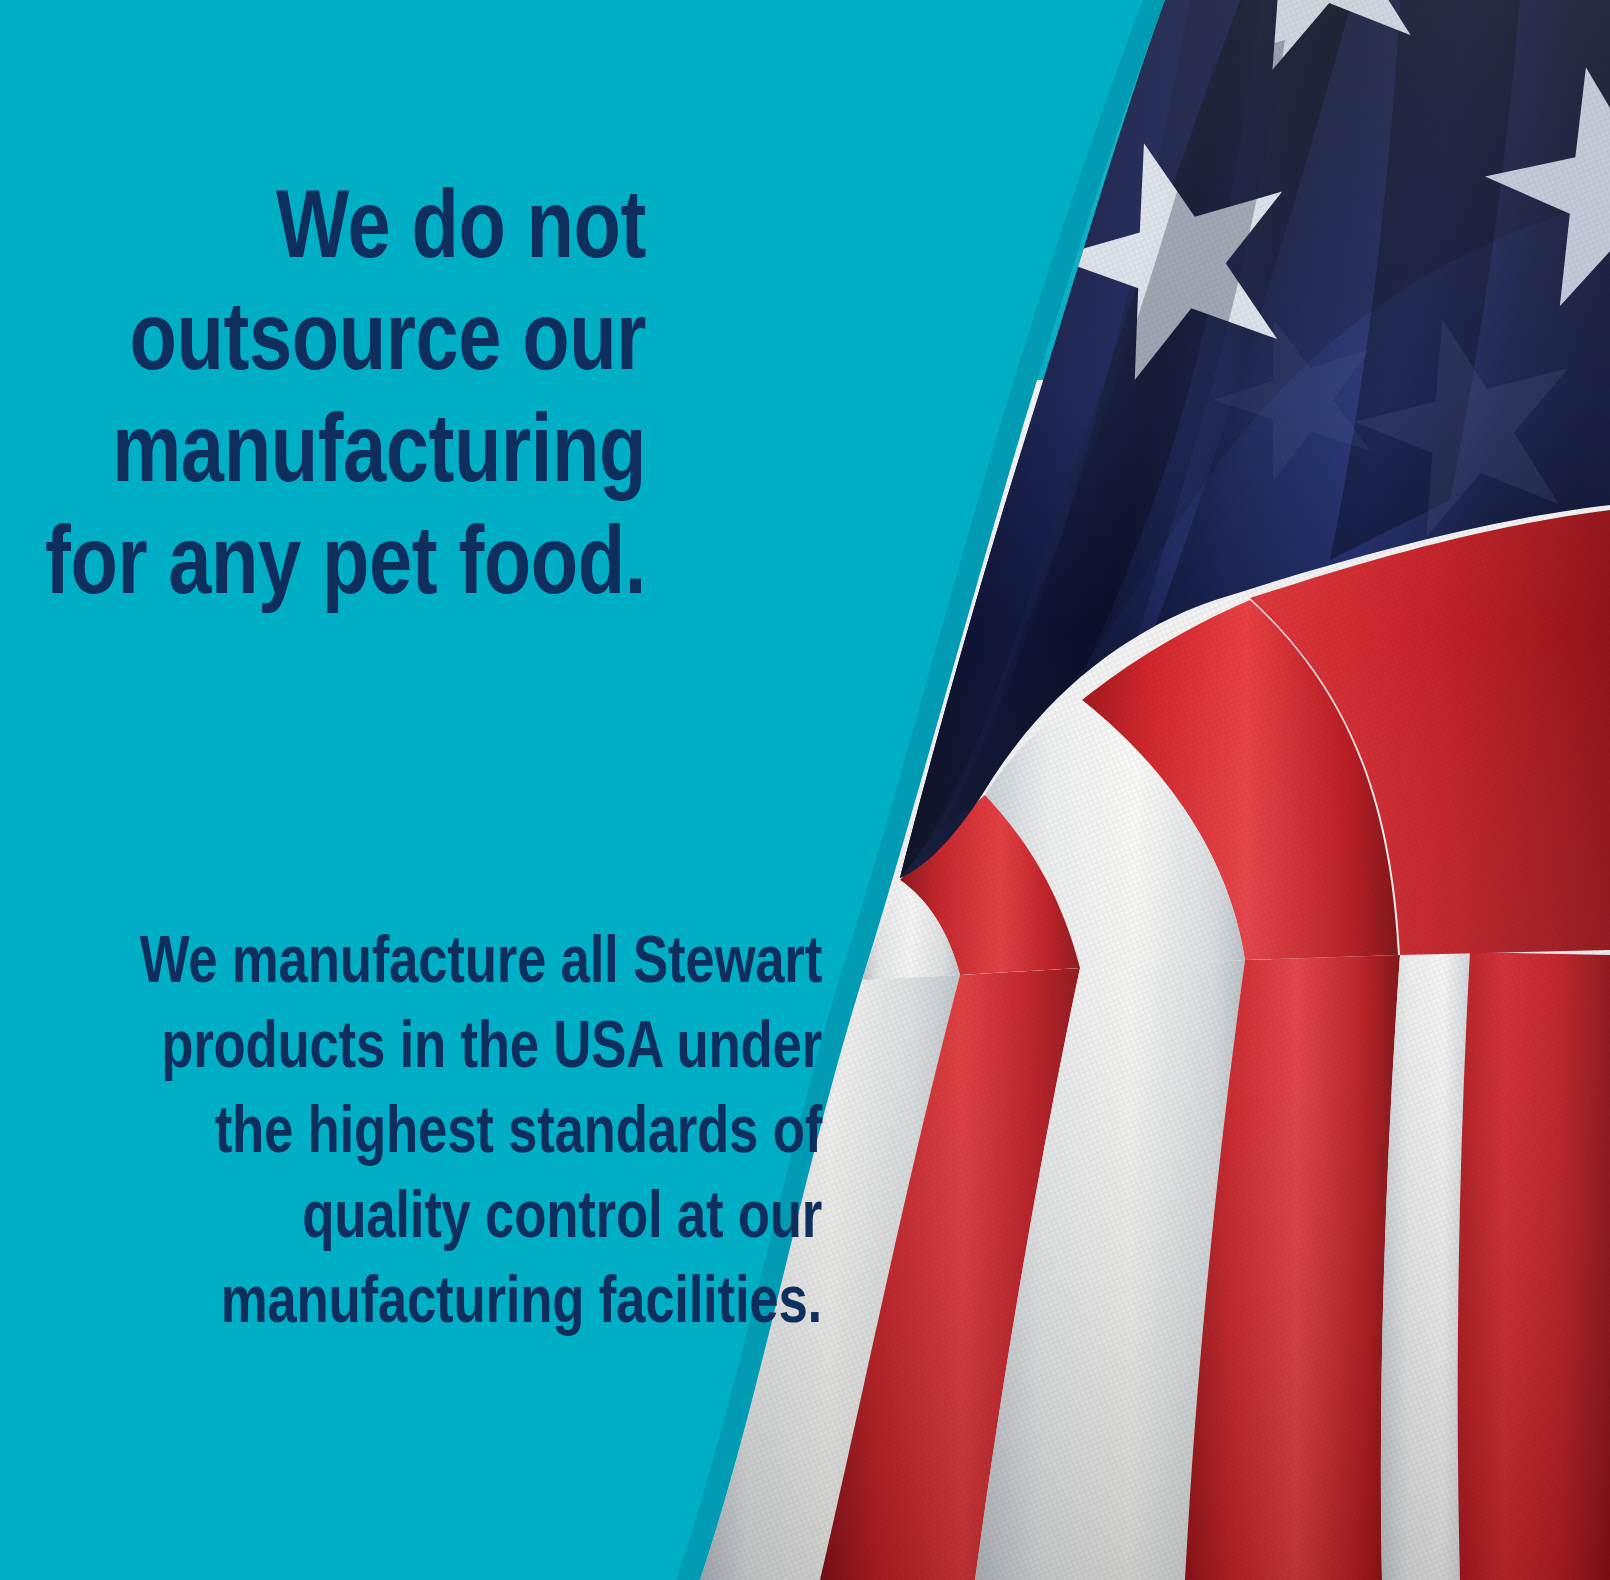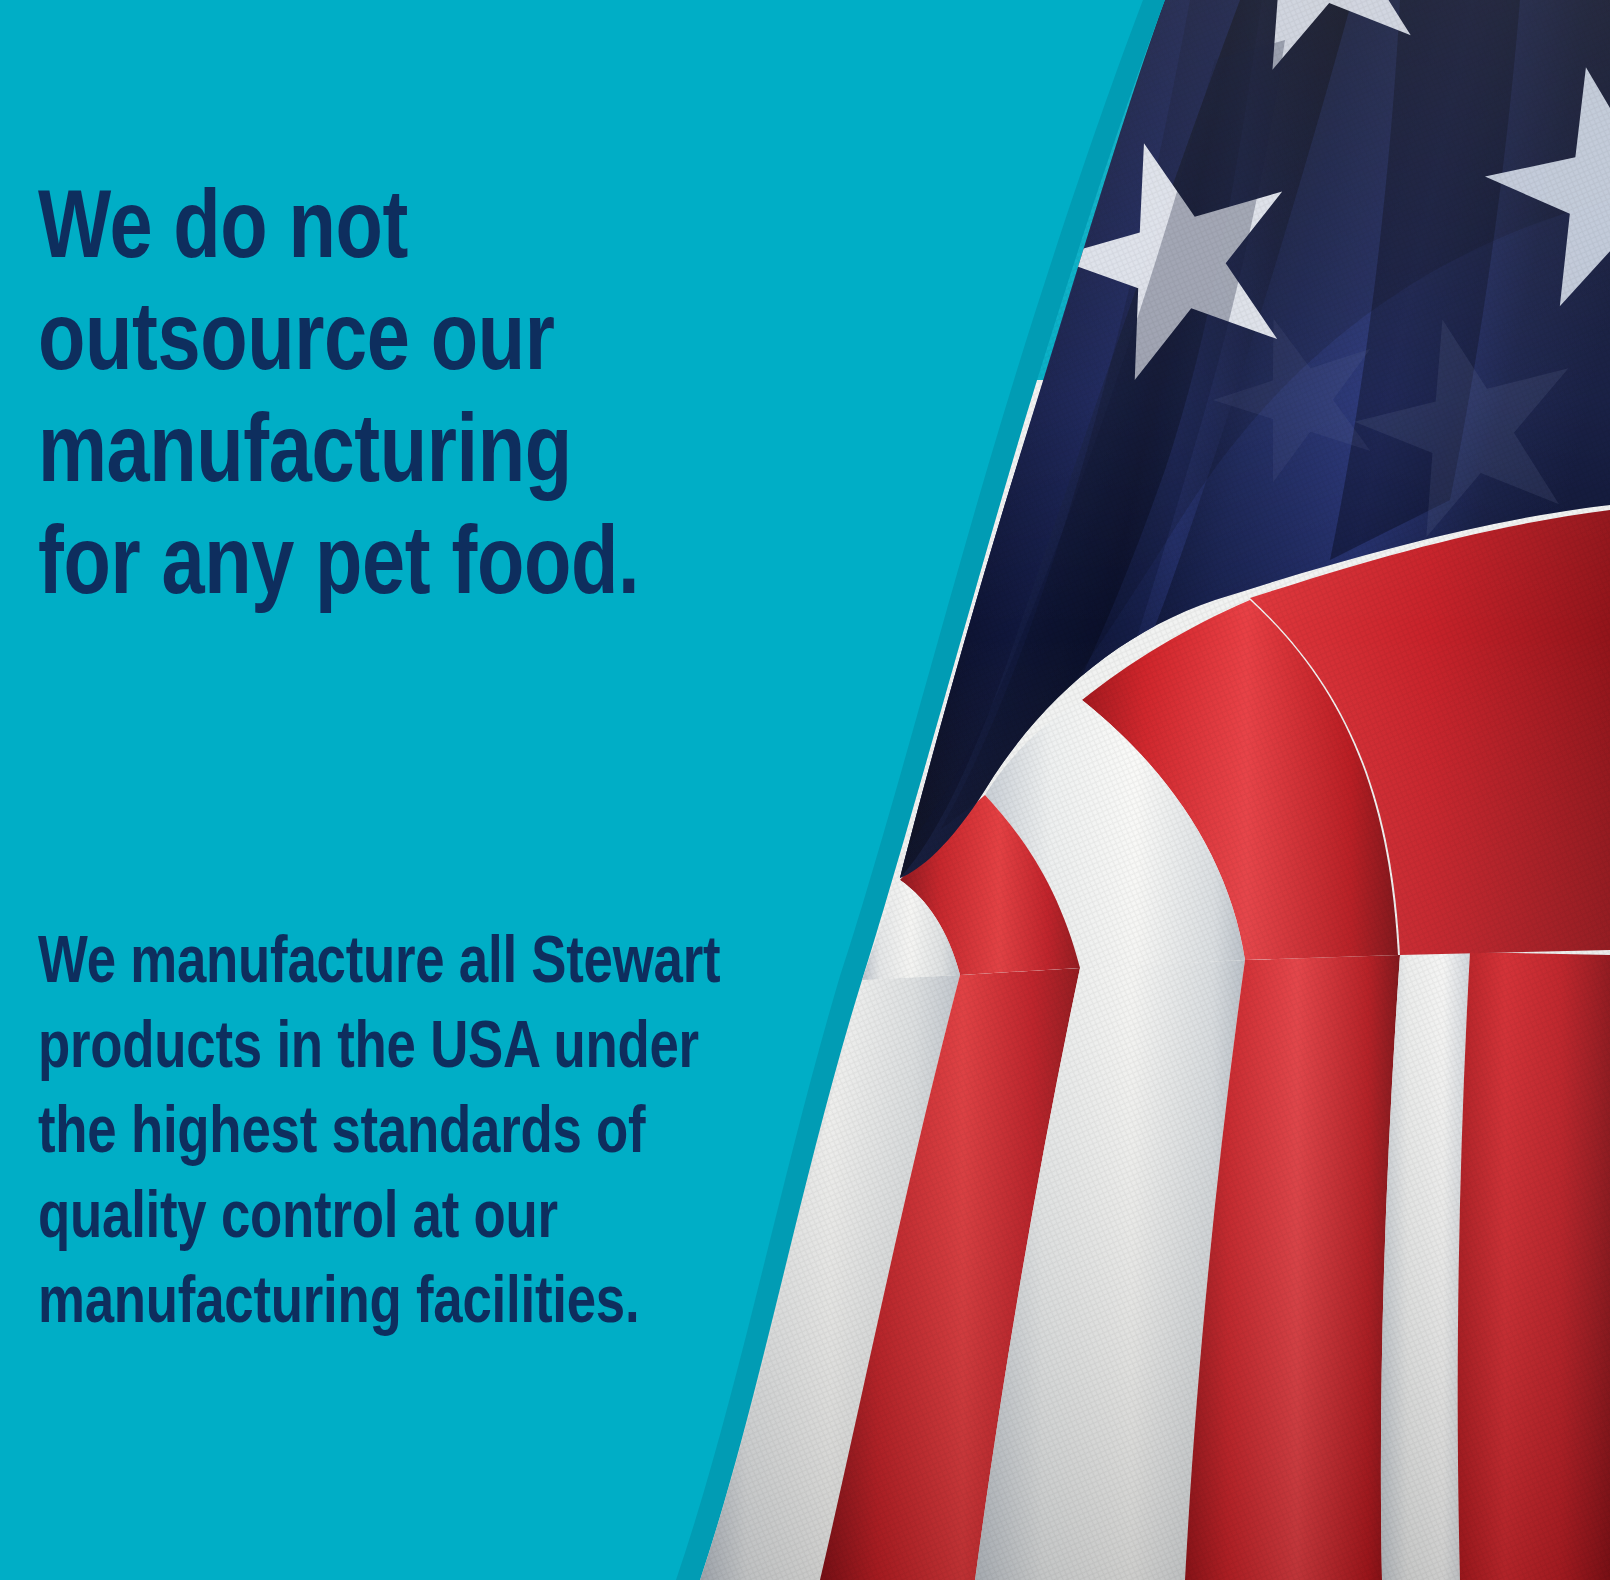--- a/index.html
+++ b/index.html
@@ -34,20 +34,21 @@
   }
   .flag-photo svg { display: block; }
 
   
   .text-col {
     position: absolute;
     left: 38px;
     top: 0;
     width: 780px;
     height: 1580px;
+    text-align: right;
   }
 
   .headline {
     position: absolute;
     left: 0;
     top: 168px;
     width: 760px;
     color: #0E2E5E;
     font-size: 97px;
     line-height: 112px;

